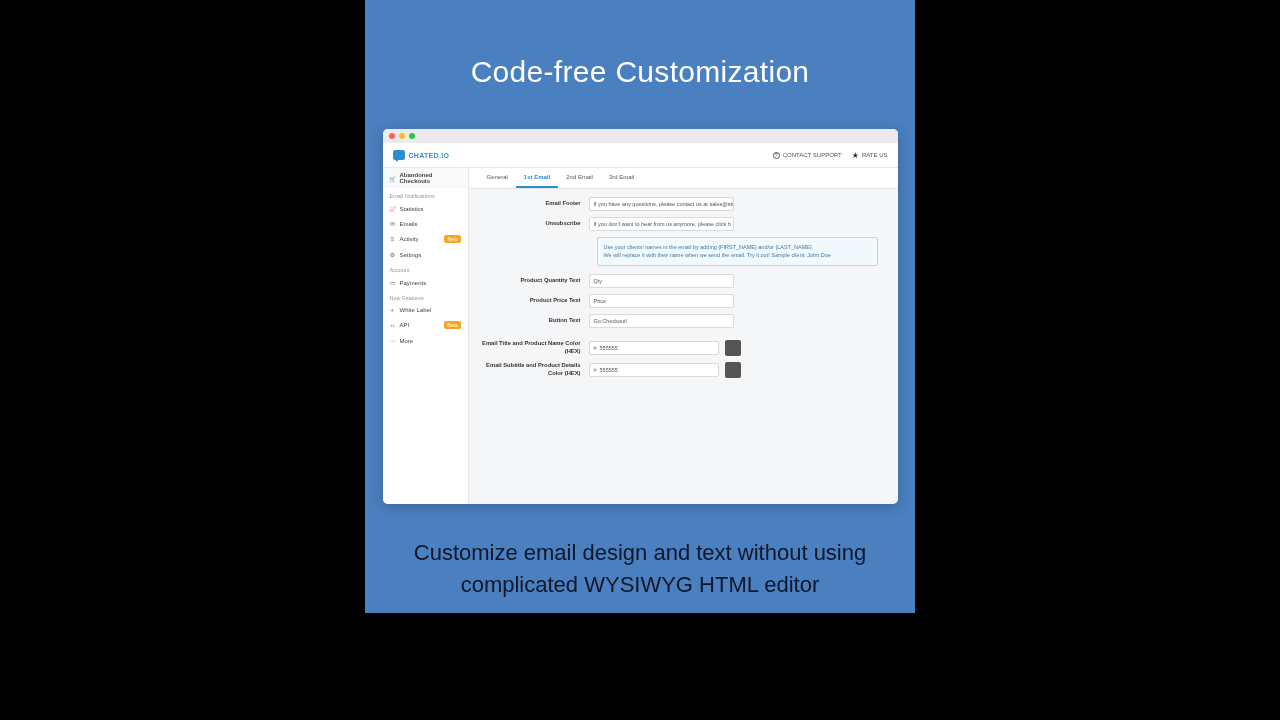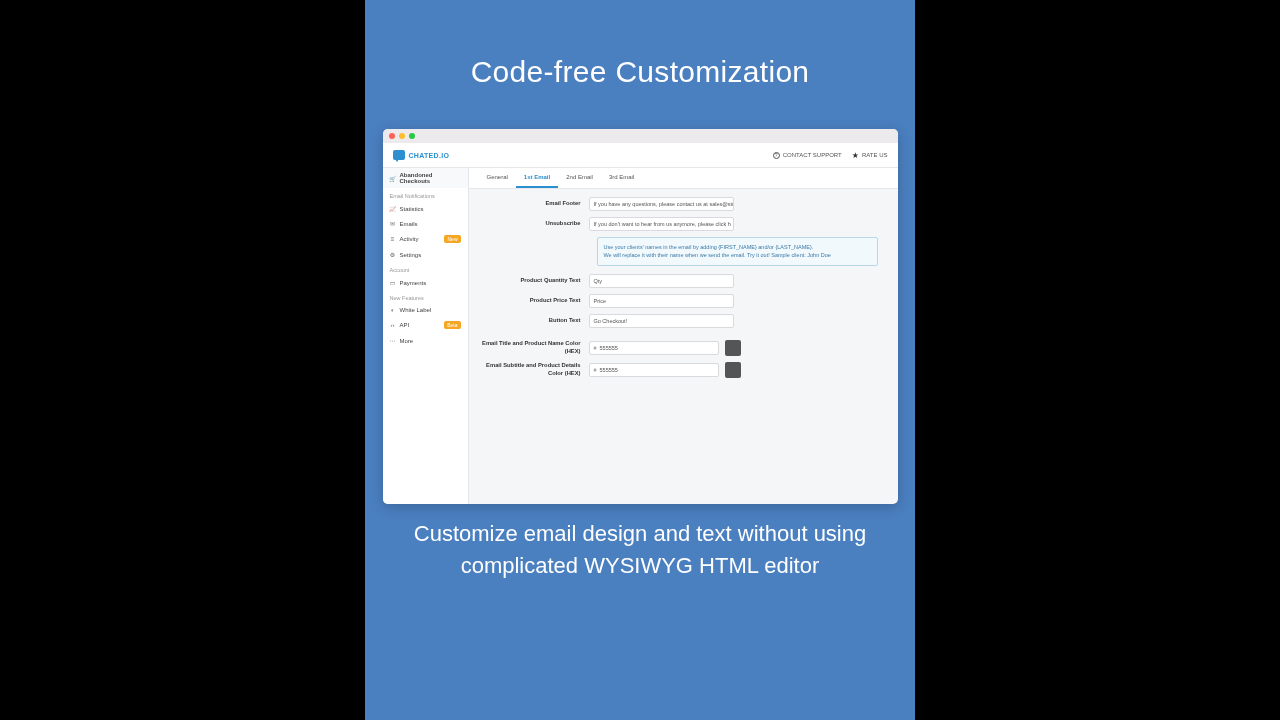--- a/index.html
+++ b/index.html
@@ -5,21 +5,21 @@
   * { box-sizing: border-box; margin: 0; padding: 0; }
   body {
     width: 1280px; height: 720px;
     background: #000;
     font-family: -apple-system, "Helvetica Neue", Arial, sans-serif;
     overflow: hidden;
   }
   .blue-panel {
     position: absolute;
     left: 365px; top: 0;
-    width: 550px; height: 720px;
+    width: 550px; height: 613px;
     background: #4a7fc0;
     display: flex; flex-direction: column; align-items: center;
   }
   .heading {
     color: #fff; font-size: 30px; font-weight: 300;
     margin-top: 55px; letter-spacing: 0.3px;
   }
   .app-window {
     margin-top: 40px;
     width: 515px; height: 375px;
@@ -77,22 +77,22 @@
     margin-left:116px; margin-right:8px; margin-bottom:8px;
     border:1px solid #b8d8ea; background:#f2f9fd; border-radius:2px;
     padding:5px 6px; font-size:5.5px; color:#3a7aa8; line-height:1.5;
   }
   .section-gap { height:6px; }
   .color-row .form-input { max-width:130px; }
   .hex-prefix { color:#888; margin-right:3px; }
   .swatch { width:16px; height:16px; background:#555; margin-left:6px; border-radius:2px; }
 
   .footer-text {
-    color:#ffffff; font-size:22px; font-weight:300; text-align:center;
-    margin-top: 14px; line-height:1.45; padding: 0 30px;
+    color:#0f172a; font-size:22px; font-weight:300; text-align:center;
+    margin-top: 33px; line-height:1.45; padding: 0 30px;
   }
 </style>
 </head>
 <body>
 
 <div class="blue-panel">
   <div class="heading">Code-free Customization</div>
 
   <div class="app-window">
     <div class="titlebar">

